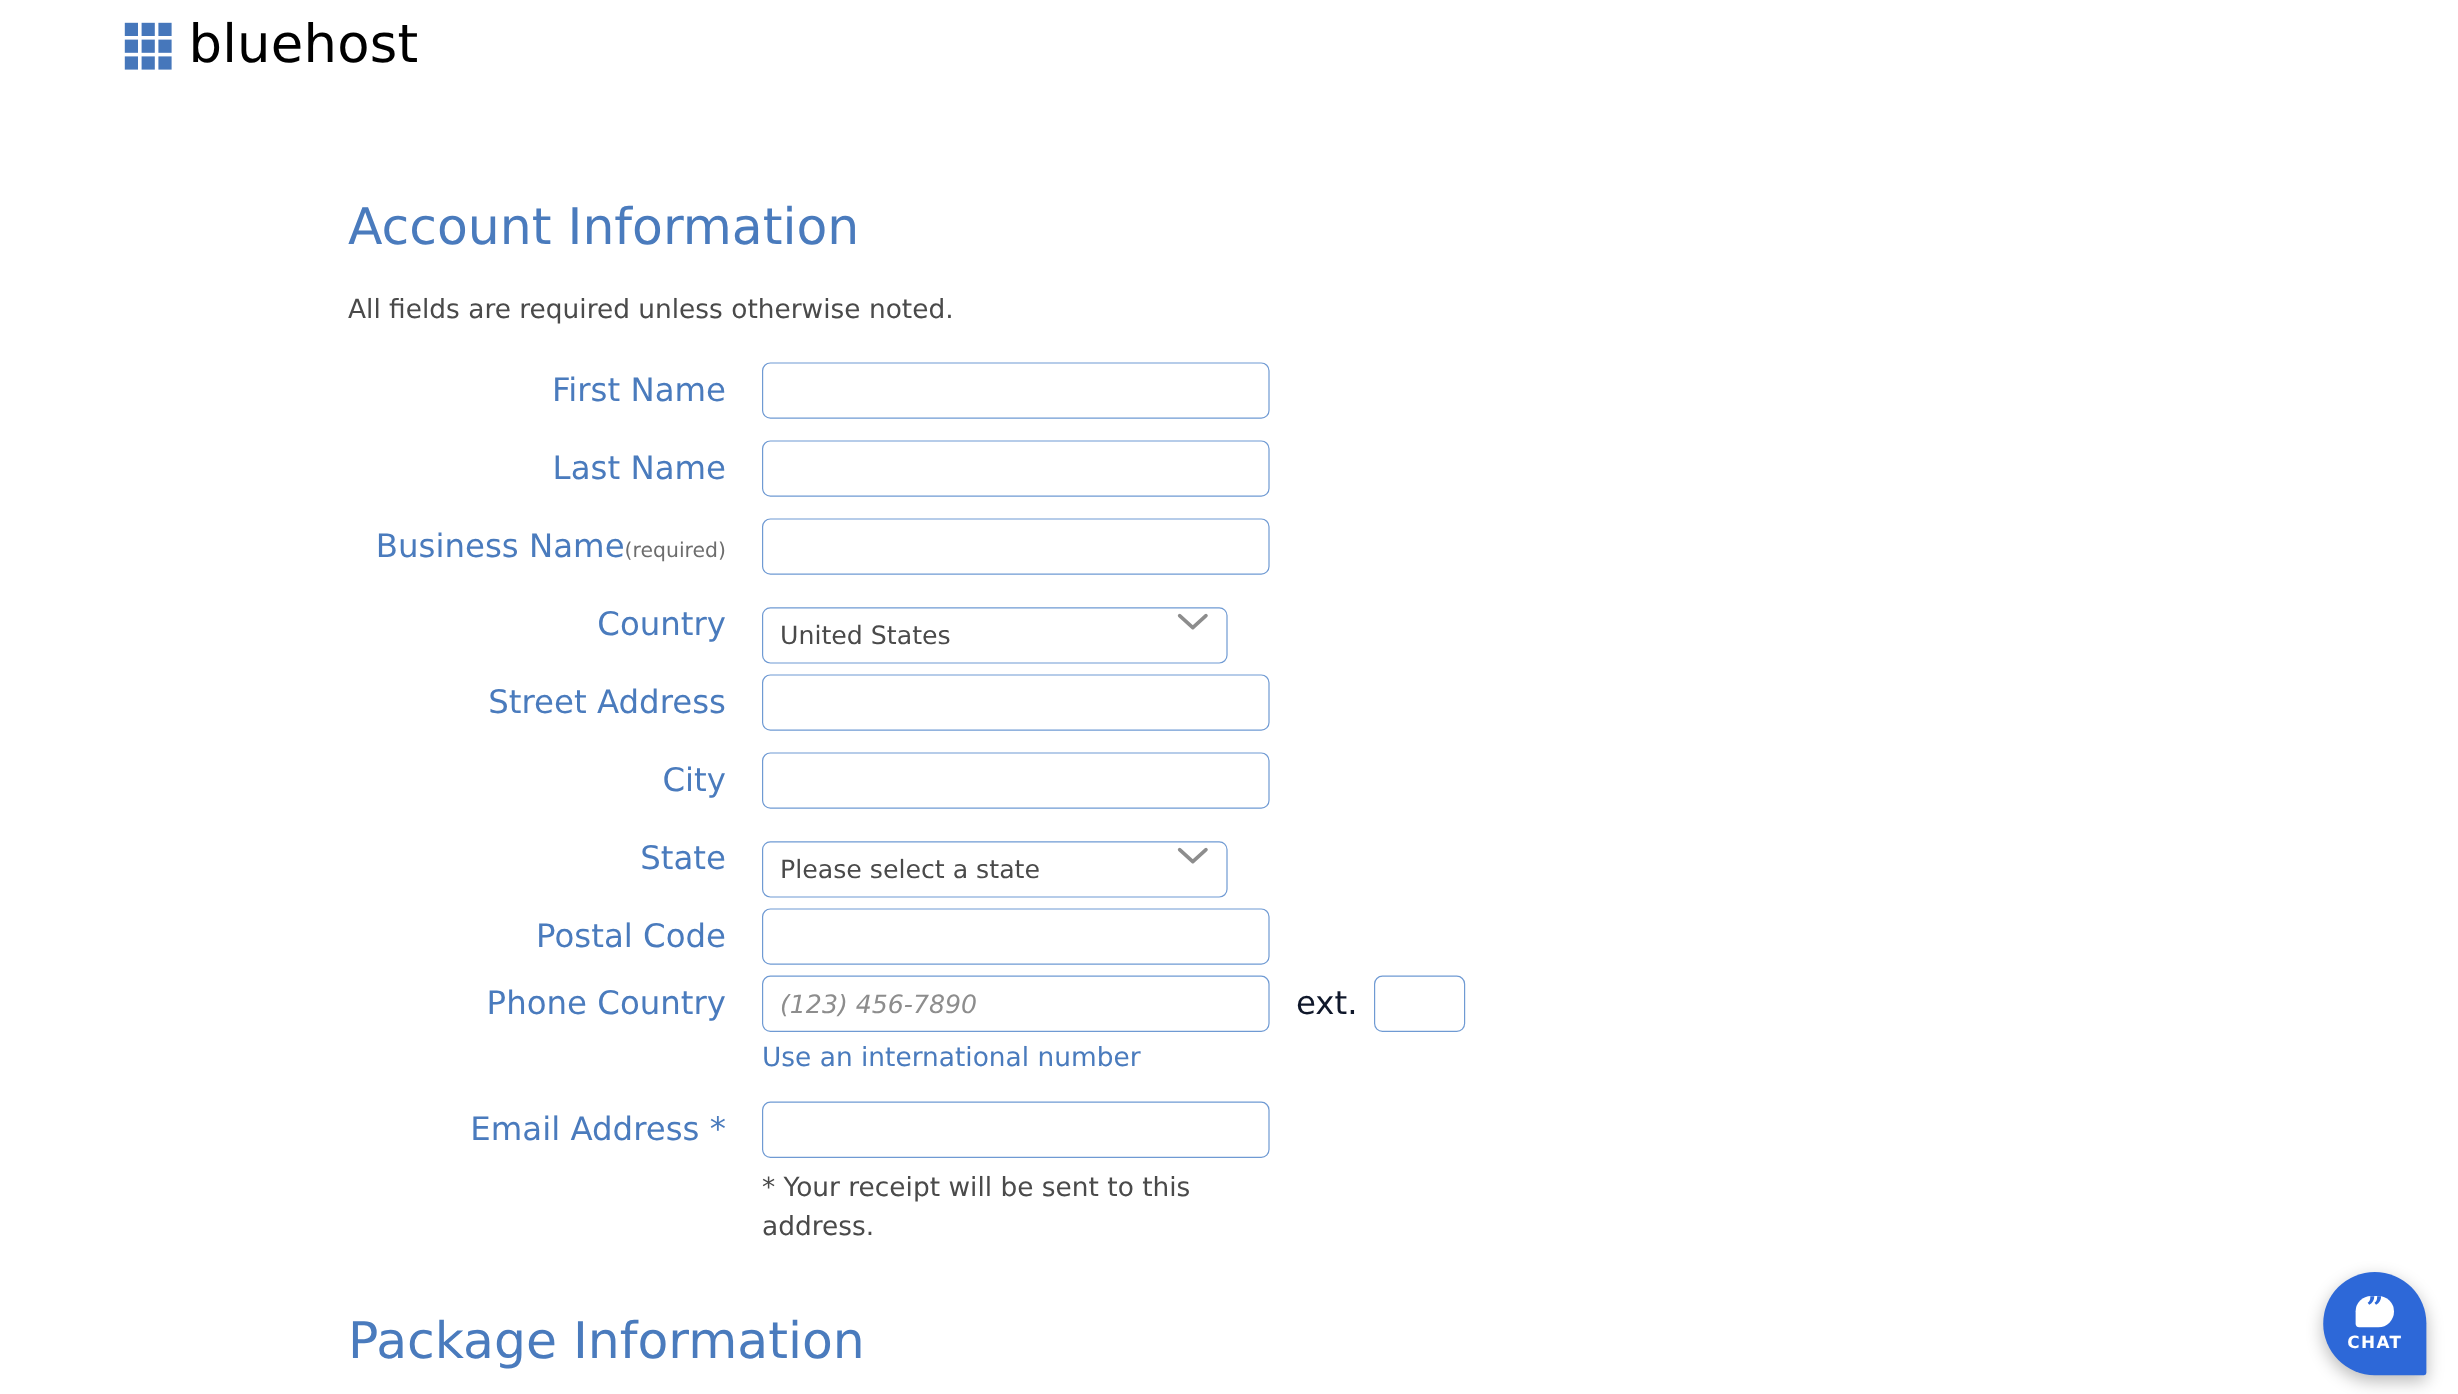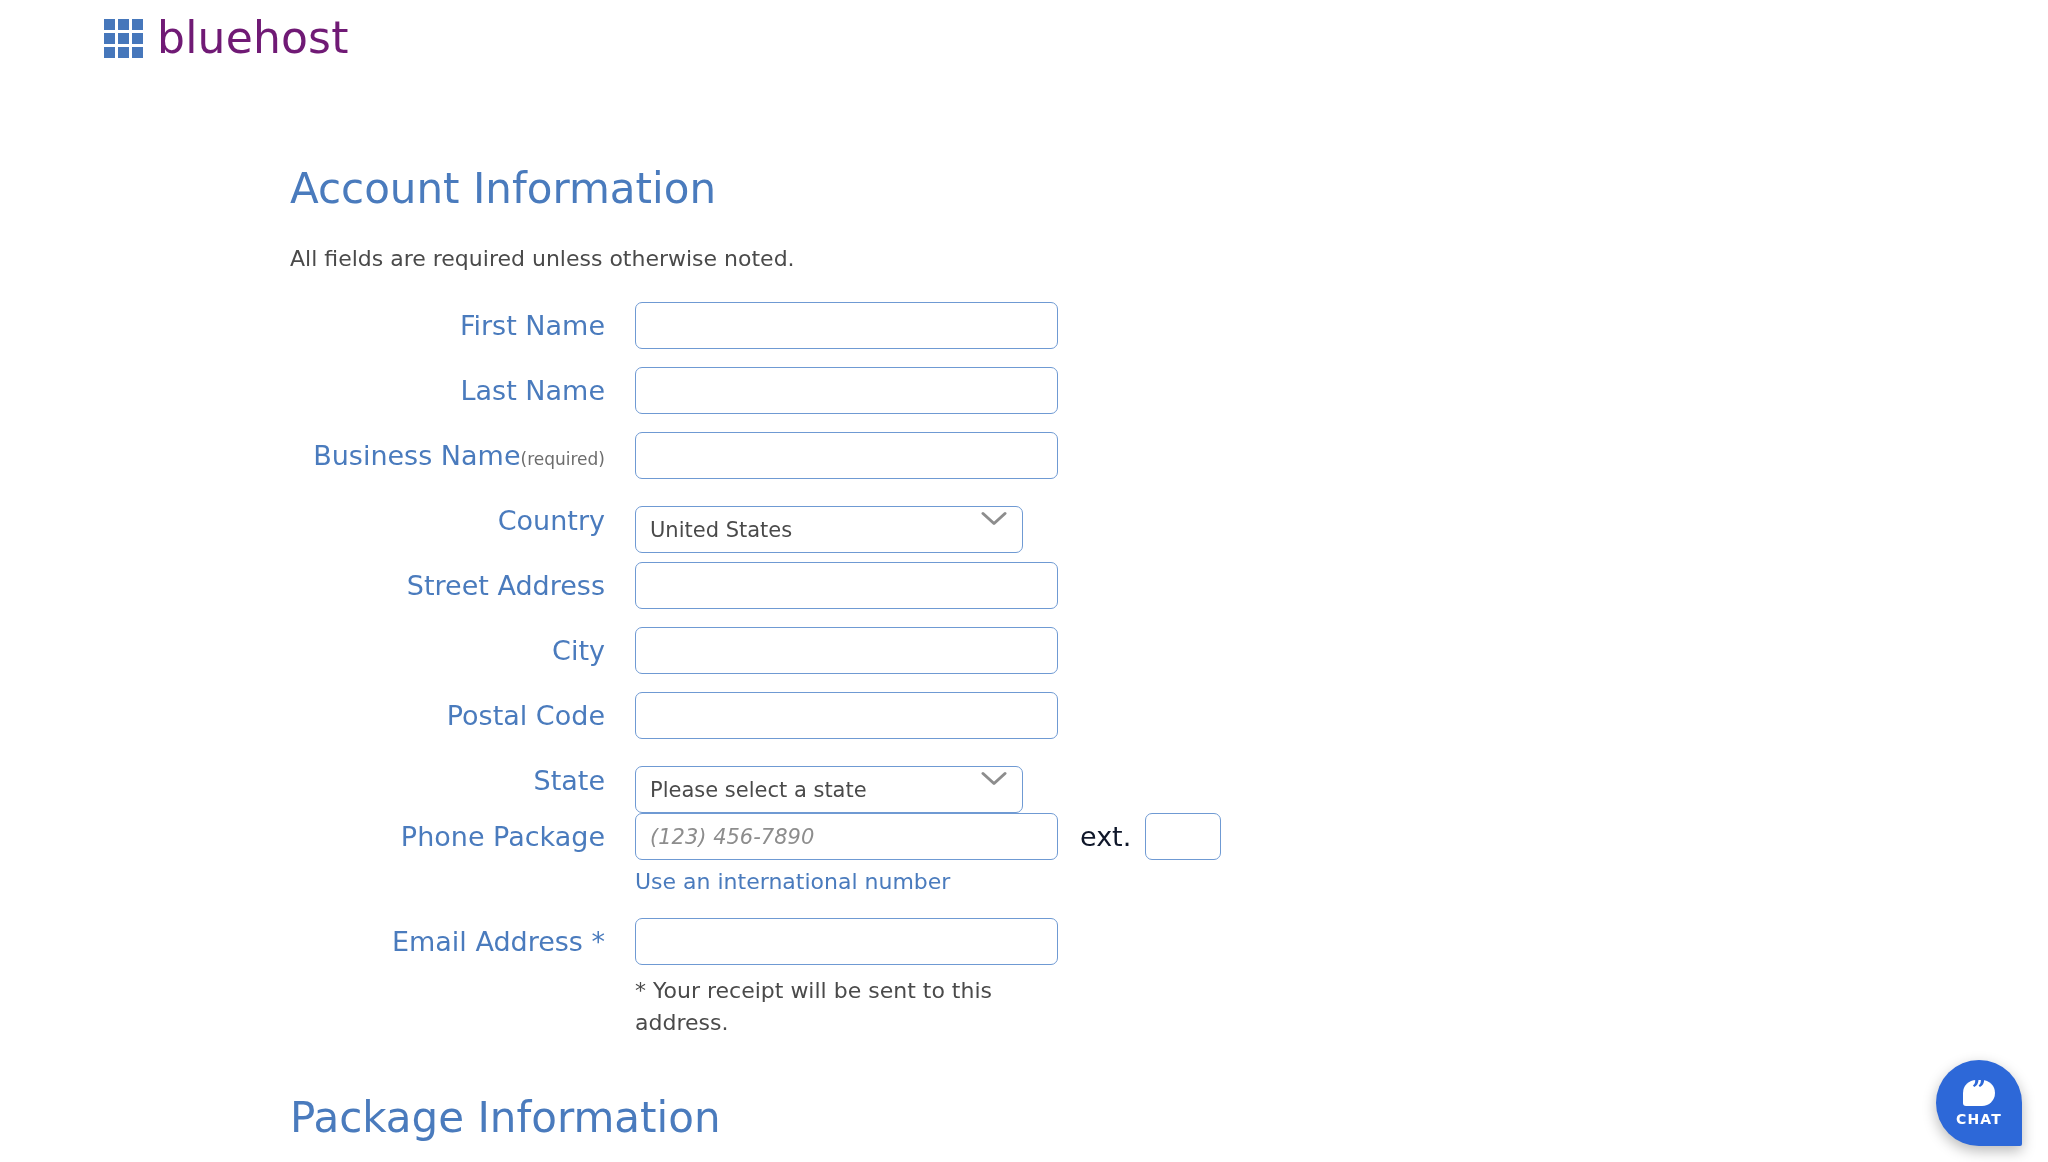--- a/index.html
+++ b/index.html
@@ -34,21 +34,21 @@
     gap: 3px;
   }
   .logo-grid i {
     display: block;
     width: 11px;
     height: 11px;
     background: #4677bb;
   }
   .logo-word {
     font-size: 44px;
-    color: #701a75;
+    color: #000000;
     font-weight: 400;
     letter-spacing: 0.2px;
     line-height: 1;
     font-family: "DejaVu Sans", sans-serif;
   }
 
   
   .content {
     padding-left: 290px;
   }
@@ -291,42 +291,42 @@
     </div>
 
     <div class="form-row">
       <div class="field-label">City</div>
       <div class="field-control">
         <input class="txt-input" type="text" value="" style="">
       </div>
     </div>
 
     <div class="form-row">
-      <div class="field-label">Postal Code</div>
-      <div class="field-control">
-        <input class="txt-input" type="text" value="" style="">
-      </div>
-    </div>
-
-    <div class="form-row">
       <div class="field-label">State</div>
       <div class="field-control">
         <div class="select-shell">
           <div class="sel-input">Please select a state</div>
           <span class="chevron">
             <svg width="26" height="15" viewBox="0 0 26 15" fill="none" xmlns="http://www.w3.org/2000/svg">
               <path d="M2 2 L13 12 L24 2" stroke="#8d8d8d" stroke-width="3" stroke-linecap="round" stroke-linejoin="round"></path>
             </svg>
           </span>
         </div>
       </div>
     </div>
 
+    <div class="form-row">
+      <div class="field-label">Postal Code</div>
+      <div class="field-control">
+        <input class="txt-input" type="text" value="" style="">
+      </div>
+    </div>
+
     <div class="form-row top-align">
-      <div class="field-label with-pad-top">Phone Package</div>
+      <div class="field-label with-pad-top">Phone Country</div>
       <div class="stack-col">
         <div class="inline-row">
           <input class="txt-input" type="text" placeholder="(123) 456-7890" style="">
           <span class="ext-label">ext.</span>
           <input class="txt-input small" type="text" value="" style="">
         </div>
         <a href="#" class="helper-link">Use an international number</a>
       </div>
     </div>
 

